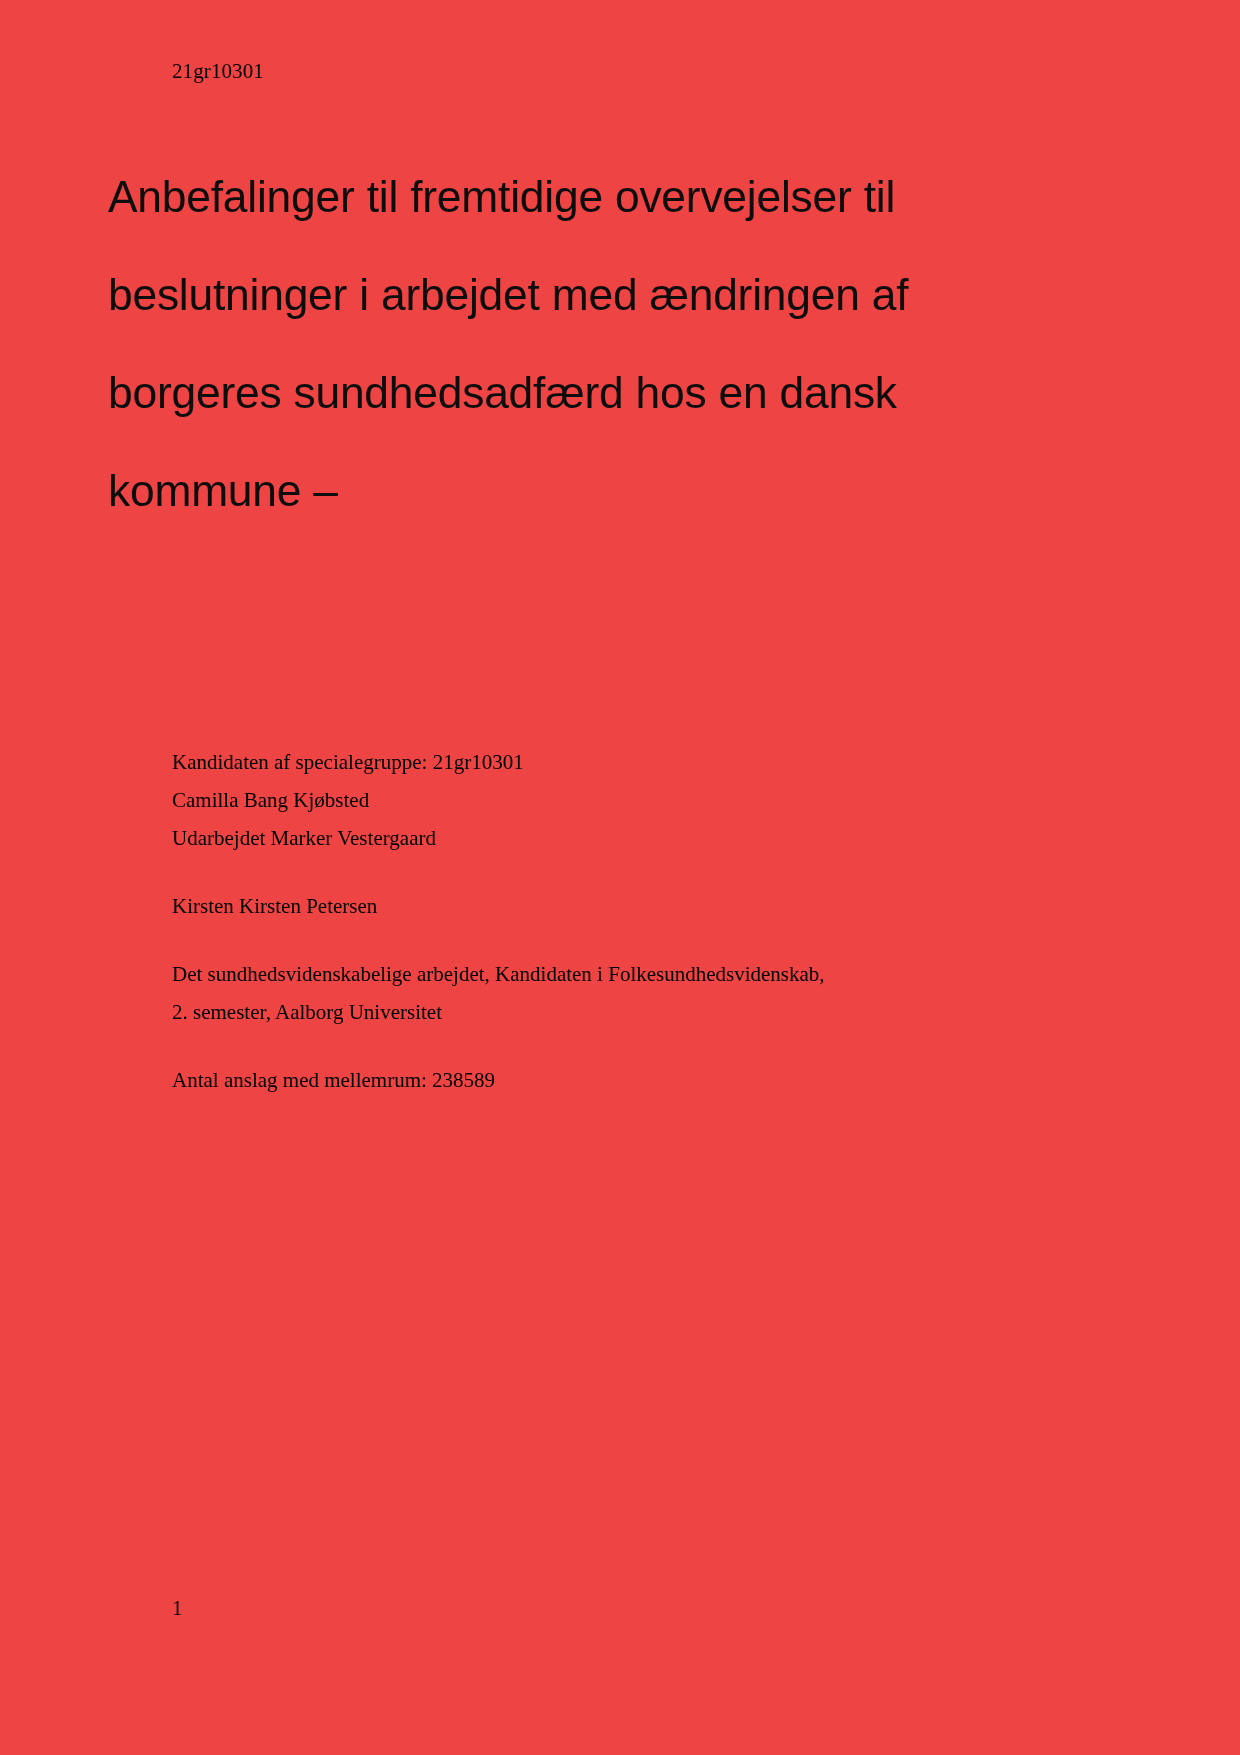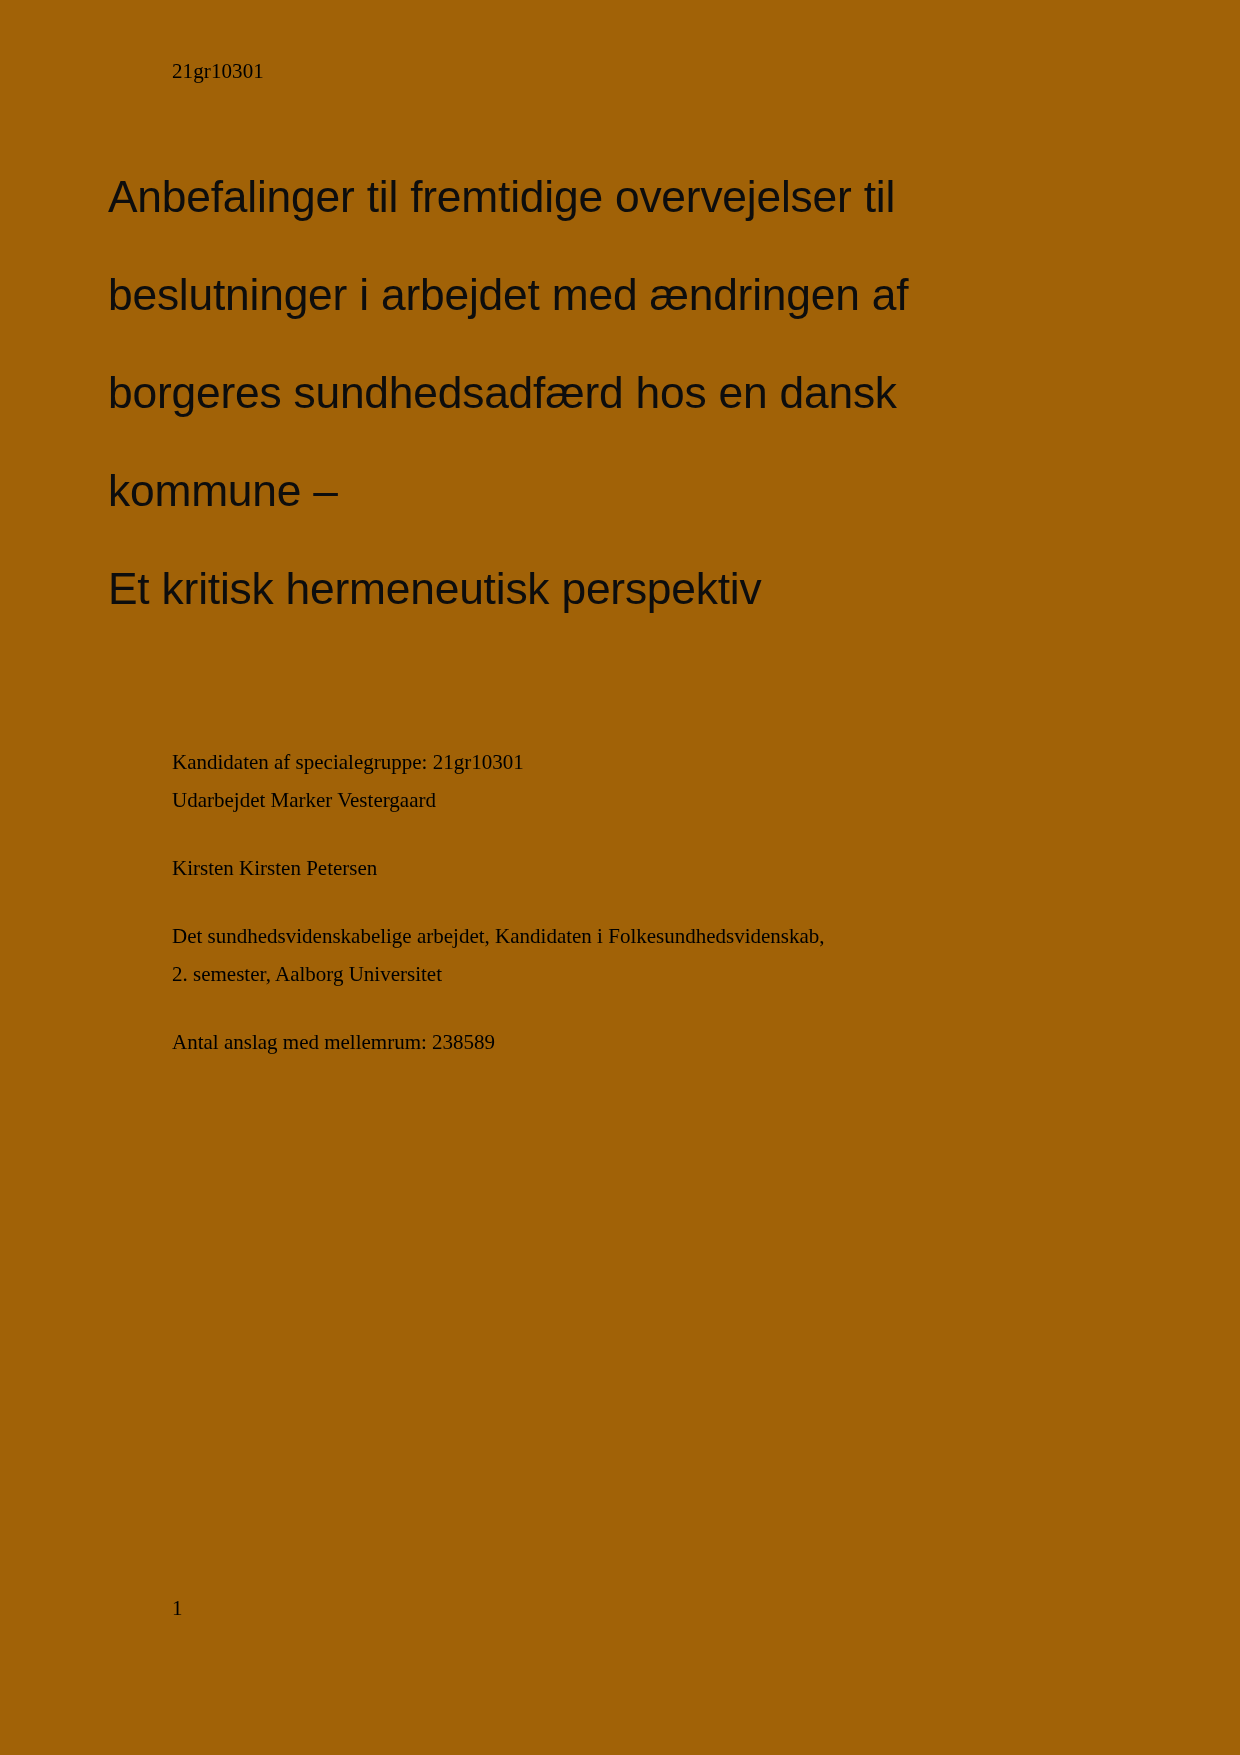--- a/index.html
+++ b/index.html
@@ -6,21 +6,21 @@
   html, body {
     margin: 0;
     padding: 0;
     background: #ffffff;
   }
 
   .page {
     position: relative;
     width: 1240px;
     height: 1755px;
-    background: #a16207;
+    background: #ef4444;
     overflow: hidden;
     box-sizing: border-box;
   }
 
   
   .doc-header {
     position: absolute;
     left: 172px;
     top: 57px;
     font-family: "Liberation Serif", "DejaVu Serif", serif;
@@ -111,28 +111,26 @@
 
   <div class="doc-header">21gr10301</div>
 
   <div class="title-block">
     <div class="title-line">Anbefalinger til fremtidige overvejelser til</div>
     <div class="title-line">beslutninger i arbejdet med ændringen af</div>
     <div class="title-line">borgeres sundhedsadfærd hos en dansk</div>
     <div class="title-line">kommune –</div>
   </div>
 
-  <div class="subtitle-block">
-    <div class="subtitle-line">Et kritisk hermeneutisk perspektiv</div>
-  </div>
 
   <div class="meta-block">
 
     <div class="meta-group">
       <div class="meta-line">Kandidaten af specialegruppe: 21gr10301</div>
+      <div class="meta-line">Camilla Bang Kjøbsted</div>
       <div class="meta-line">Udarbejdet Marker Vestergaard</div>
     </div>
 
     <div class="meta-group">
       <div class="meta-line">Kirsten Kirsten Petersen</div>
     </div>
 
     <div class="meta-group">
       <div class="meta-line">Det sundhedsvidenskabelige arbejdet, Kandidaten i Folkesundhedsvidenskab,</div>
       <div class="meta-line">2. semester, Aalborg Universitet</div>

